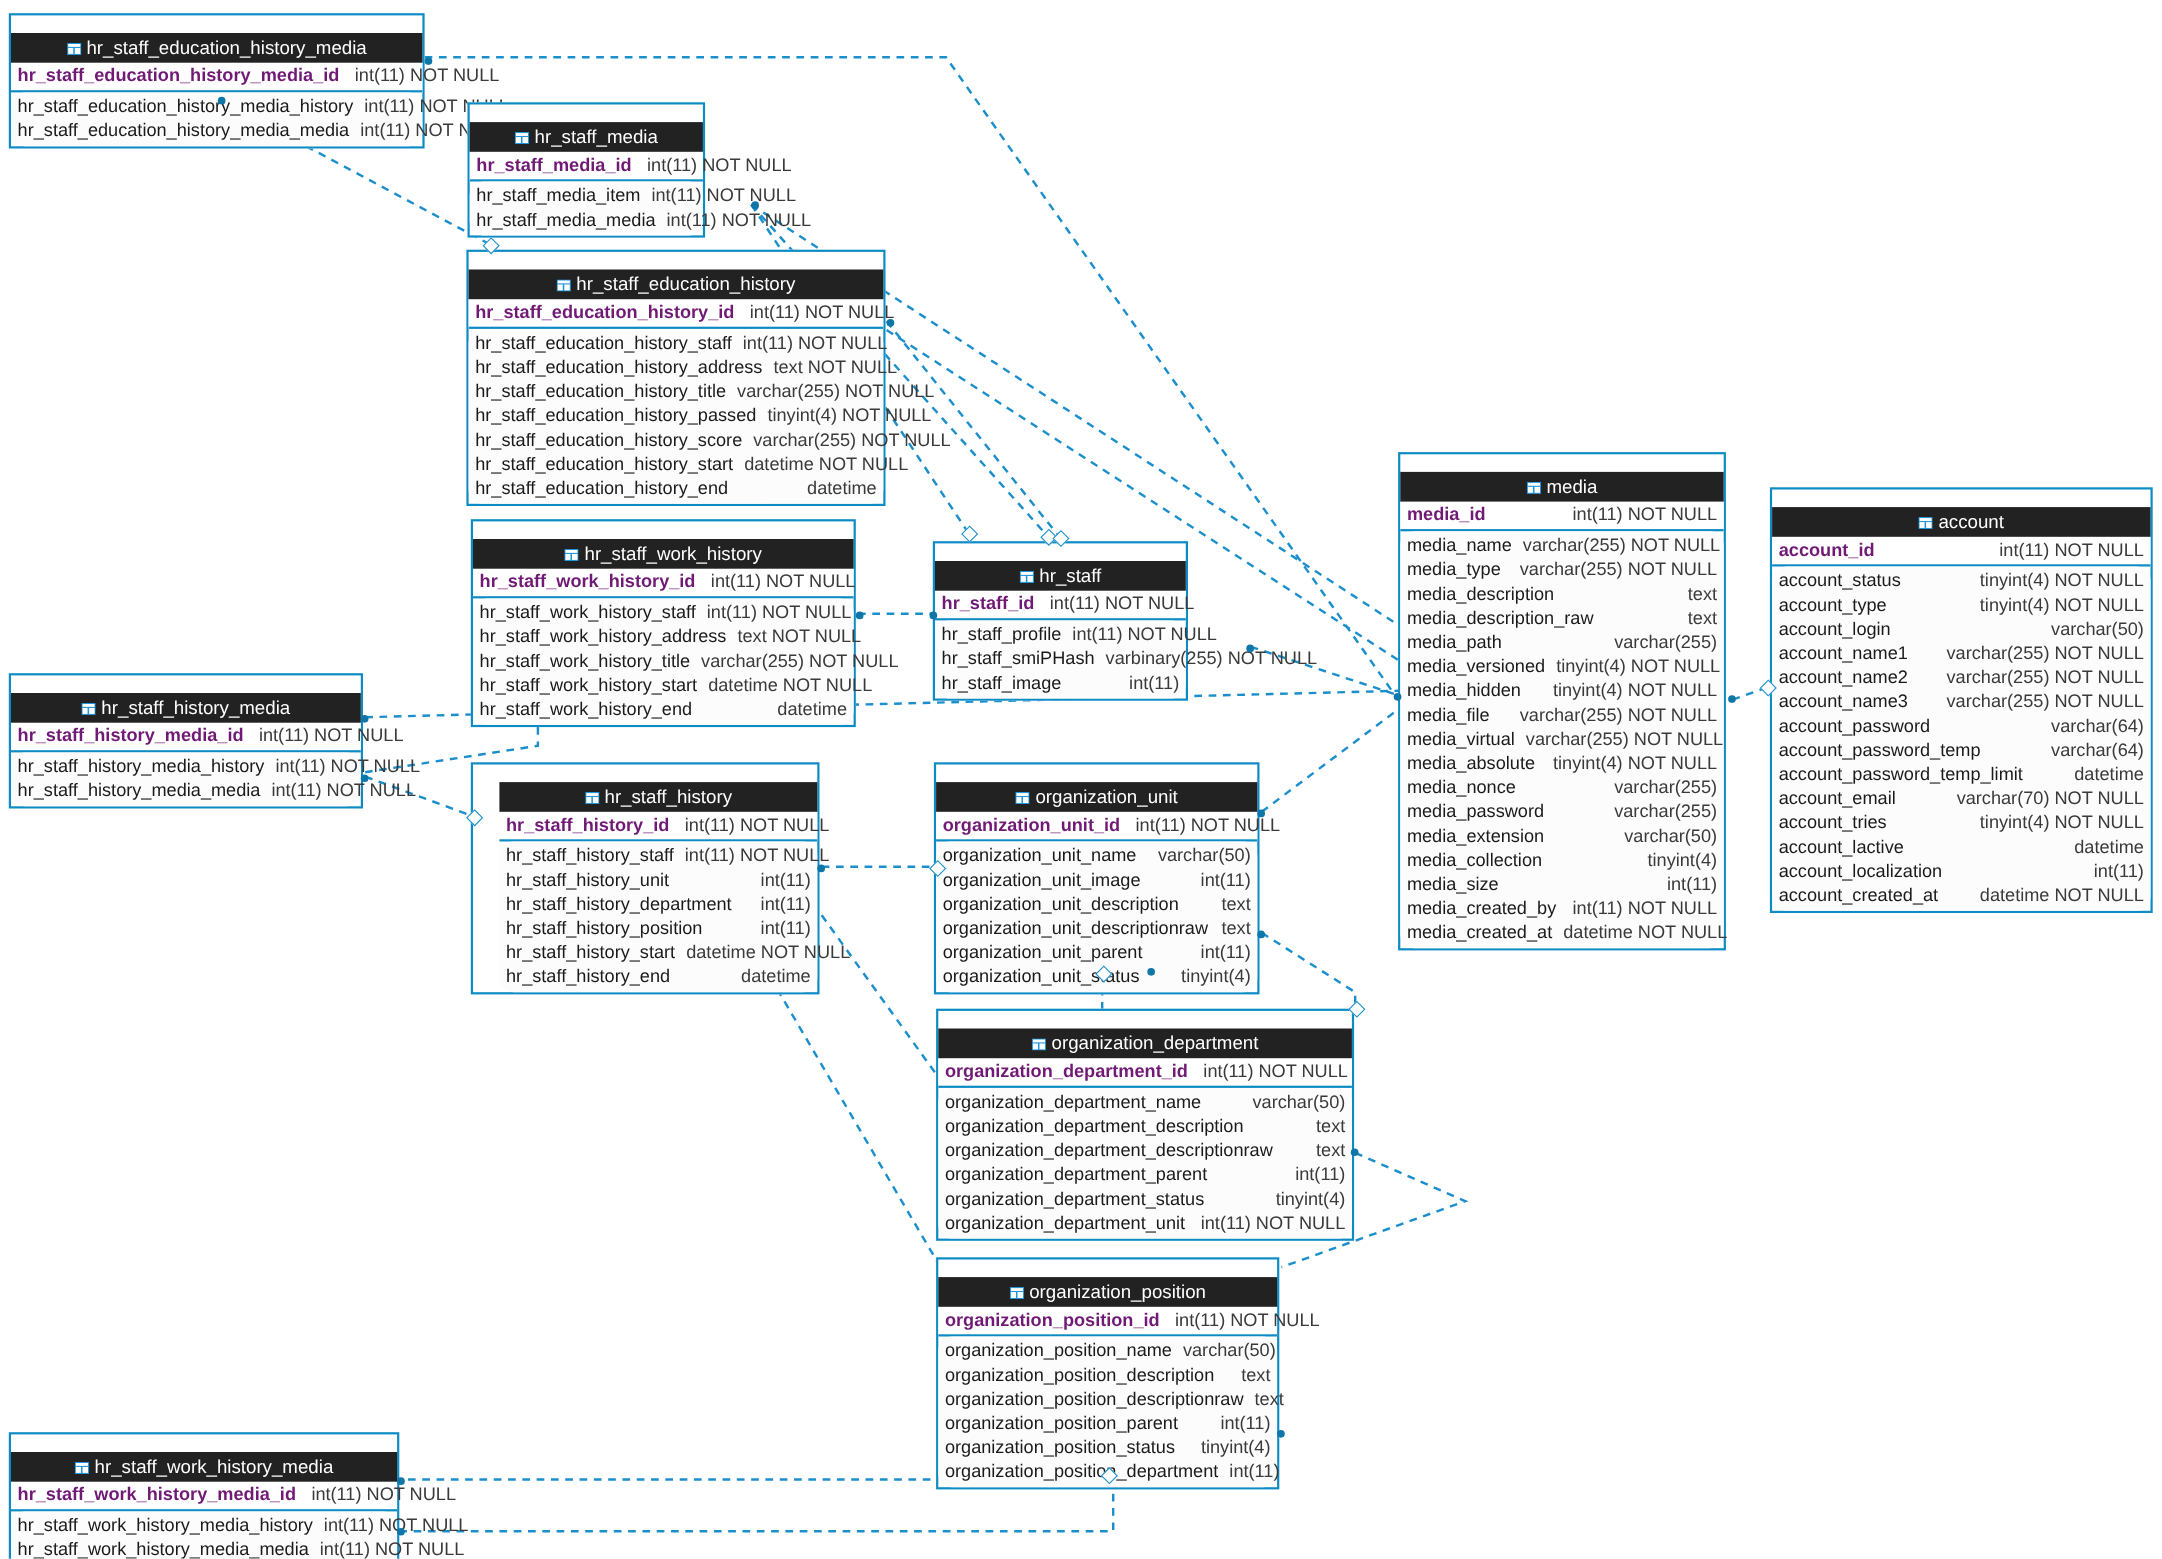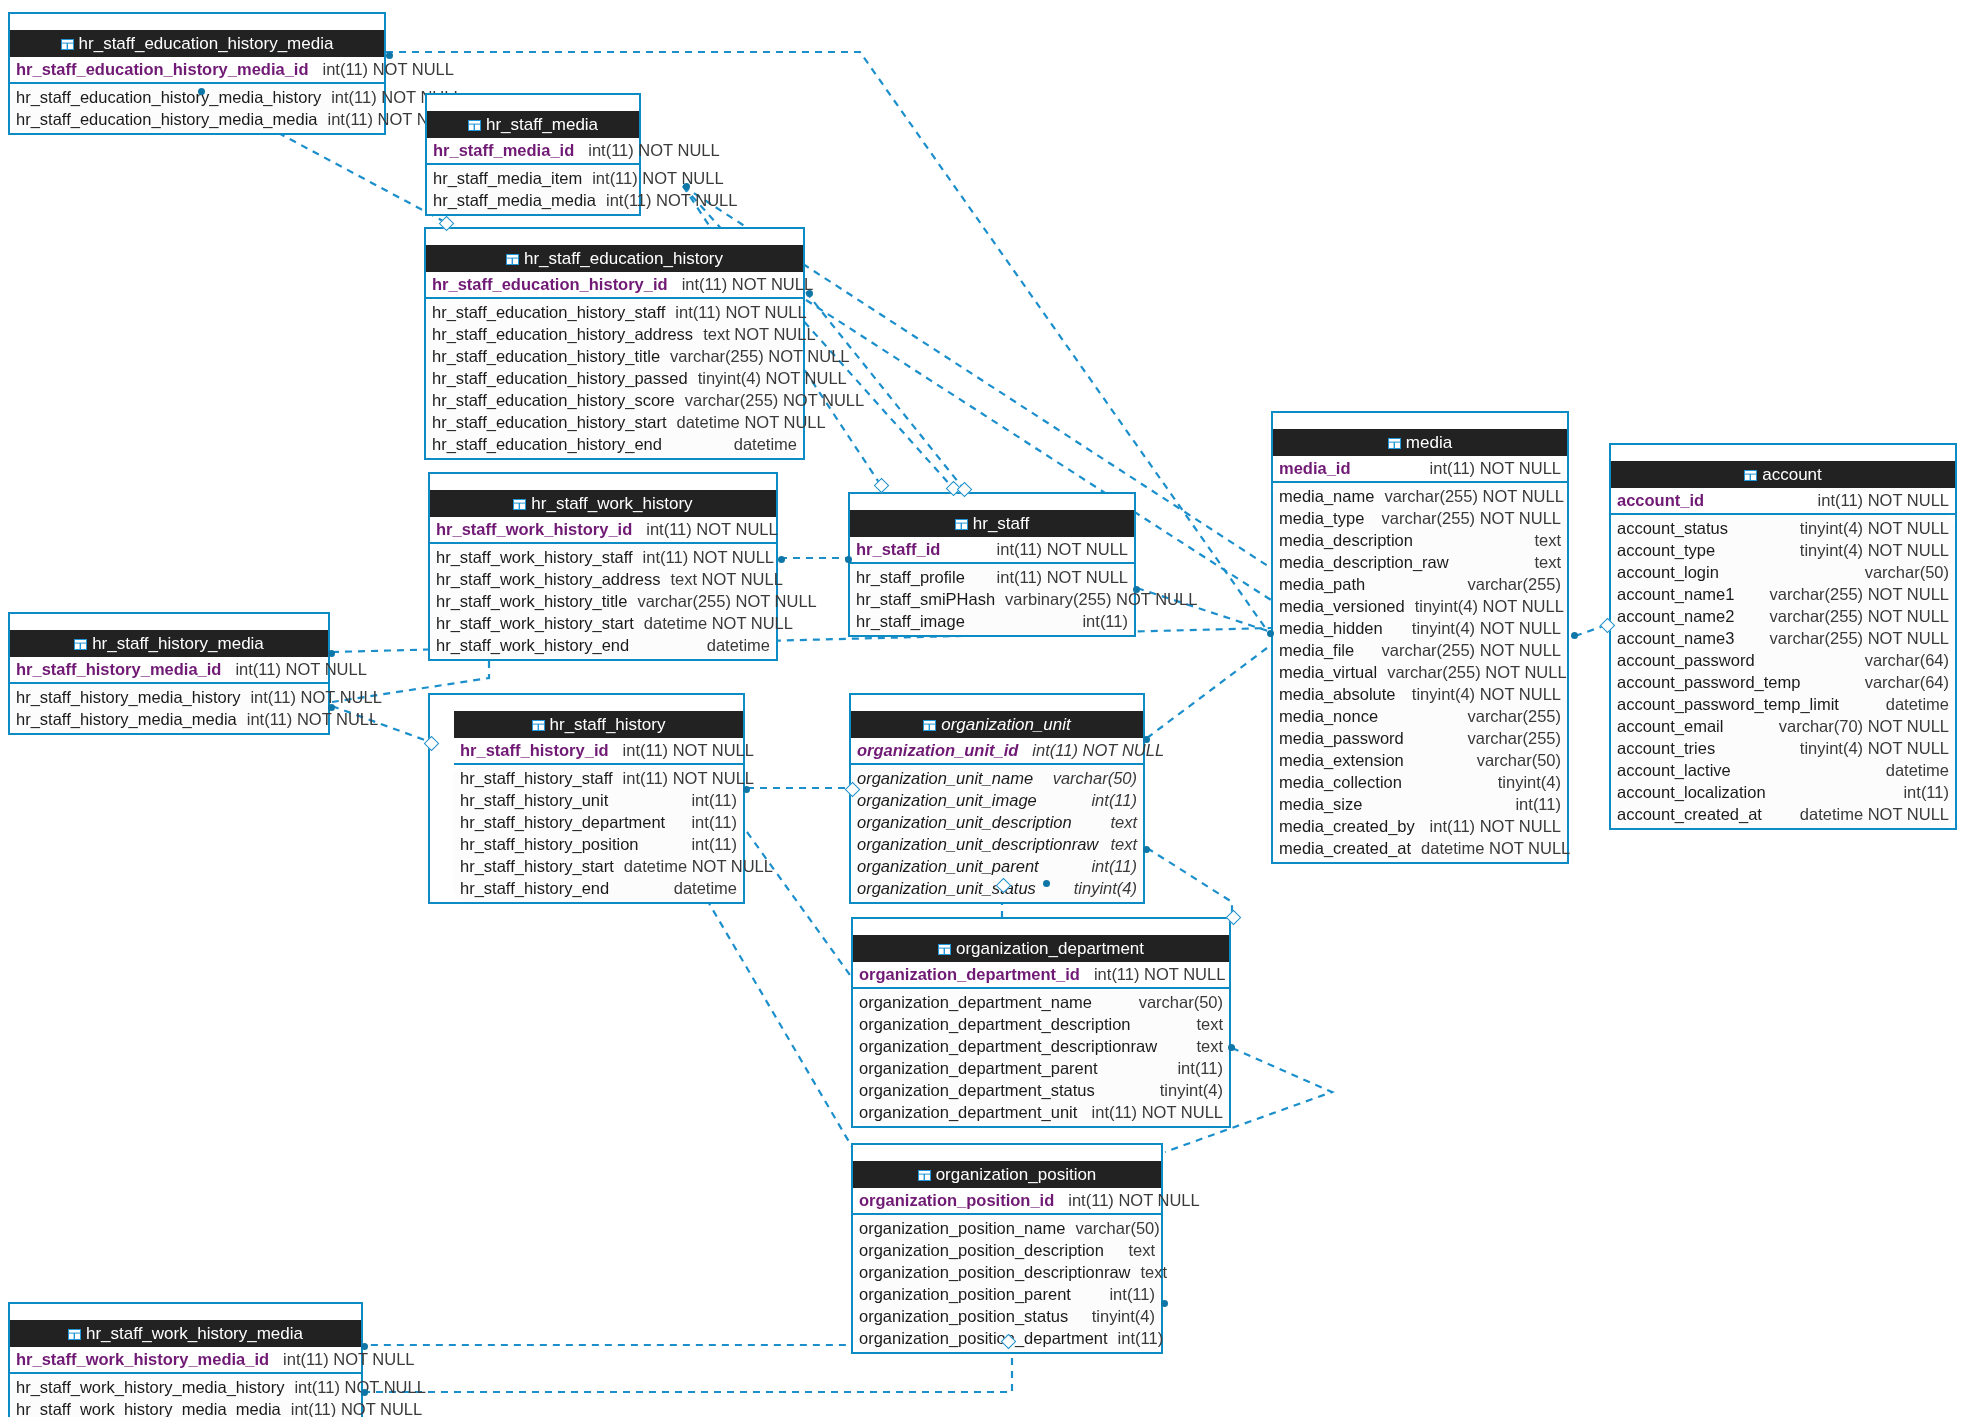--- a/index.html
+++ b/index.html
@@ -277,21 +277,21 @@
         <div class="col-row">
           <span class="col-name">hr_staff_work_history_start</span>
           <span class="col-type">datetime NOT NULL</span>
         </div>
         <div class="col-row">
           <span class="col-name">hr_staff_work_history_end</span>
           <span class="col-type">datetime</span>
         </div>
       </div>
     </div>
-    <div class="entity" style="left: 848px; top: 492px; width: 288px;">
+    <div class="entity" style="left: 848px; top: 492px; width: 232px;">
       <div class="entity-header"><span class="table-icon"><svg width="13" height="11" viewBox="0 0 13 11">
             <rect x="0" y="0" width="13" height="11" fill="#2196d8"></rect>
             <rect x="1" y="1" width="11" height="2.6" fill="#ffffff"></rect>
             <rect x="1" y="4.6" width="4.6" height="5.4" fill="#ffffff"></rect>
             <rect x="7.0" y="4.6" width="5.0" height="5.4" fill="#ffffff"></rect>
           </svg></span><span>hr_staff</span></div>
       <div class="entity-pk">
         <span class="col-name">hr_staff_id</span>
         <span class="col-type">int(11) NOT NULL</span>
       </div>
@@ -515,21 +515,21 @@
         <div class="col-row">
           <span class="col-name">hr_staff_history_start</span>
           <span class="col-type">datetime NOT NULL</span>
         </div>
         <div class="col-row">
           <span class="col-name">hr_staff_history_end</span>
           <span class="col-type">datetime</span>
         </div>
       </div>
     </div>
-    <div class="entity" style="left: 849px; top: 693px; width: 296px; font-style: italic;">
+    <div class="entity" style="left: 849px; top: 693px; width: 296px;">
       <div class="entity-header"><span class="table-icon"><svg width="13" height="11" viewBox="0 0 13 11">
             <rect x="0" y="0" width="13" height="11" fill="#2196d8"></rect>
             <rect x="1" y="1" width="11" height="2.6" fill="#ffffff"></rect>
             <rect x="1" y="4.6" width="4.6" height="5.4" fill="#ffffff"></rect>
             <rect x="7.0" y="4.6" width="5.0" height="5.4" fill="#ffffff"></rect>
           </svg></span><span>organization_unit</span></div>
       <div class="entity-pk">
         <span class="col-name">organization_unit_id</span>
         <span class="col-type">int(11) NOT NULL</span>
       </div>

